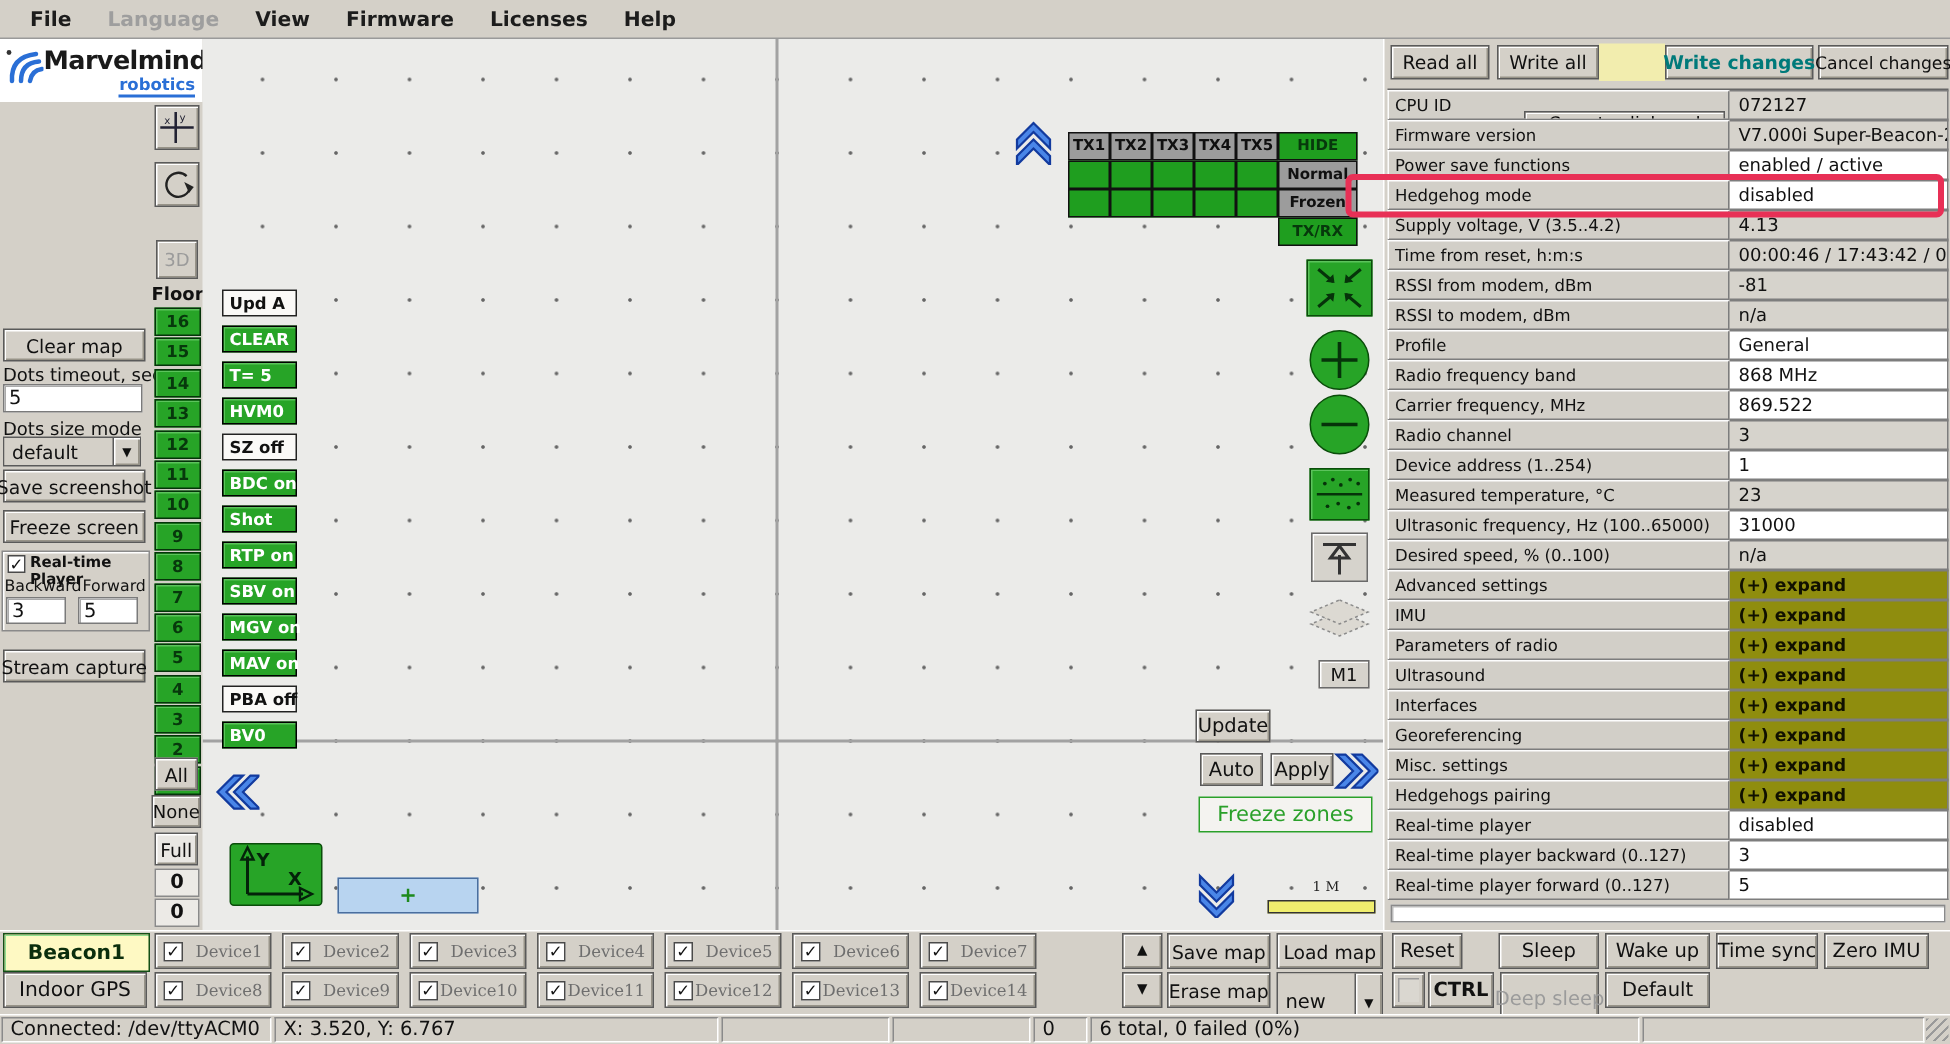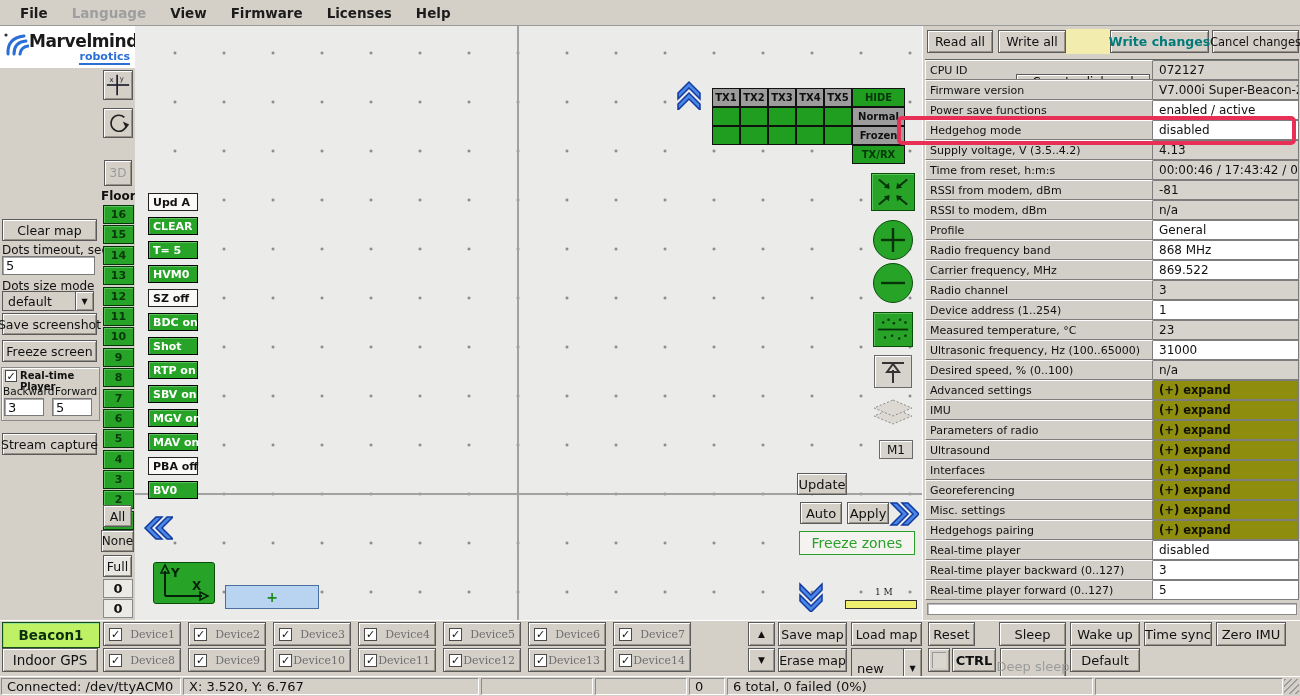--- a/index.html
+++ b/index.html
@@ -84,21 +84,21 @@
   .sval.expand{background:#8f8d0e;color:#101000;font-weight:600;font-size:11.5px;}
   .copy-btn{position:absolute;right:2px;top:1px;height:16px;width:134px;background:#d4d0c8;
      border:1px solid #5a5a5a;box-shadow:inset 1px 1px 0 #fff;font-size:11.5px;
      font-family:"DejaVu Sans",sans-serif;display:flex;align-items:center;justify-content:center;margin-top:12px;}
   #hedgehog-highlight{left:897px;top:116px;width:399px;height:29px;border:4px solid #e83056;
      border-radius:5px;z-index:60;pointer-events:none;box-sizing:border-box;}
   #table-footer{left:927px;top:603px;width:370px;height:12px;background:#fff;border:1px solid #8a8a8a;
      box-shadow:inset 1px 1px 0 #bbb;box-sizing:border-box;}
   
   #bottom-bar-line{left:0;top:620px;width:1300px;height:1px;background:#fff;}
-  #beacon1{background:#bef264;border:1px solid #134f16;color:#0b2e0d;font-weight:bold;font-size:13.5px;
+  #beacon1{background:#fef9c3;border:1px solid #134f16;color:#0b2e0d;font-weight:bold;font-size:13.5px;
      box-shadow:inset 1px 1px 0 #8fe08f;display:flex;align-items:center;justify-content:center;}
   .dev-row{display:flex;gap:7px;}
   .dev-cell{width:78px;height:24px;background:#d4d0c8;border:1px solid #5a5a5a;
      box-shadow:inset 1px 1px 0 #fff,inset -1px -1px 0 #979388;box-sizing:border-box;
      display:flex;align-items:center;padding:0 5px;justify-content:space-between;}
   .dev-label{font-family:"DejaVu Serif",serif;font-size:11px;color:#6e6e6e;}
   .spin{font-size:9px;}
   .disabled-text{color:#9b9b9b;}
   
   .status-seg{position:absolute;top:678px;height:17px;border:1px solid;border-color:#8a8a8a #fff #fff #8a8a8a;

